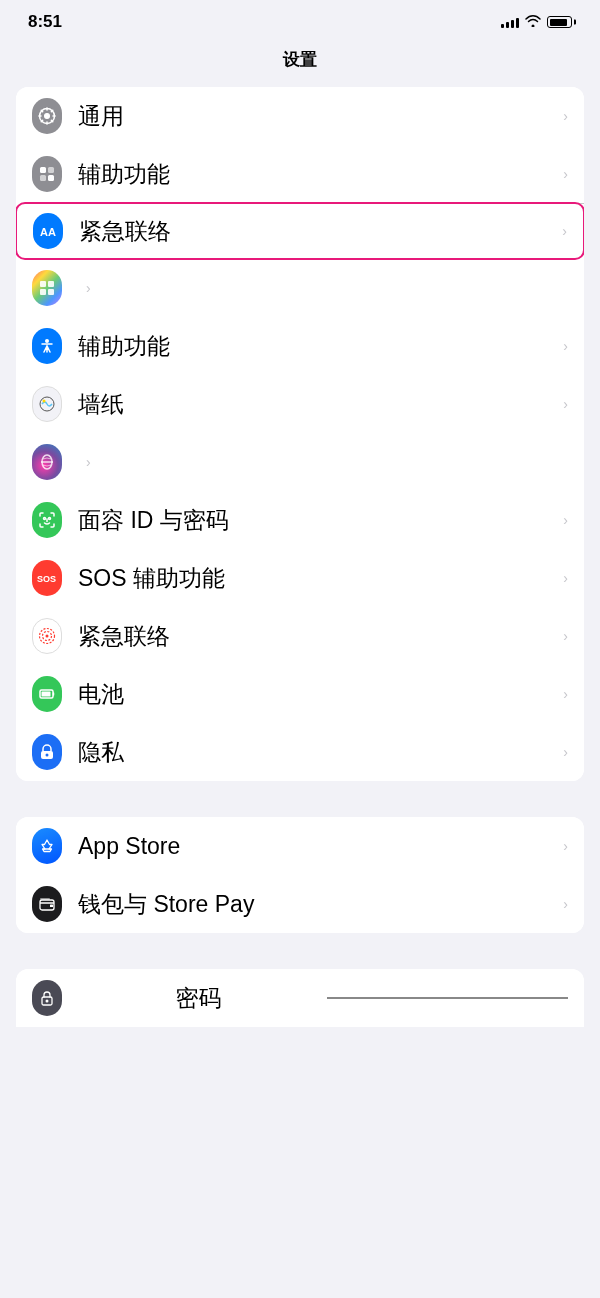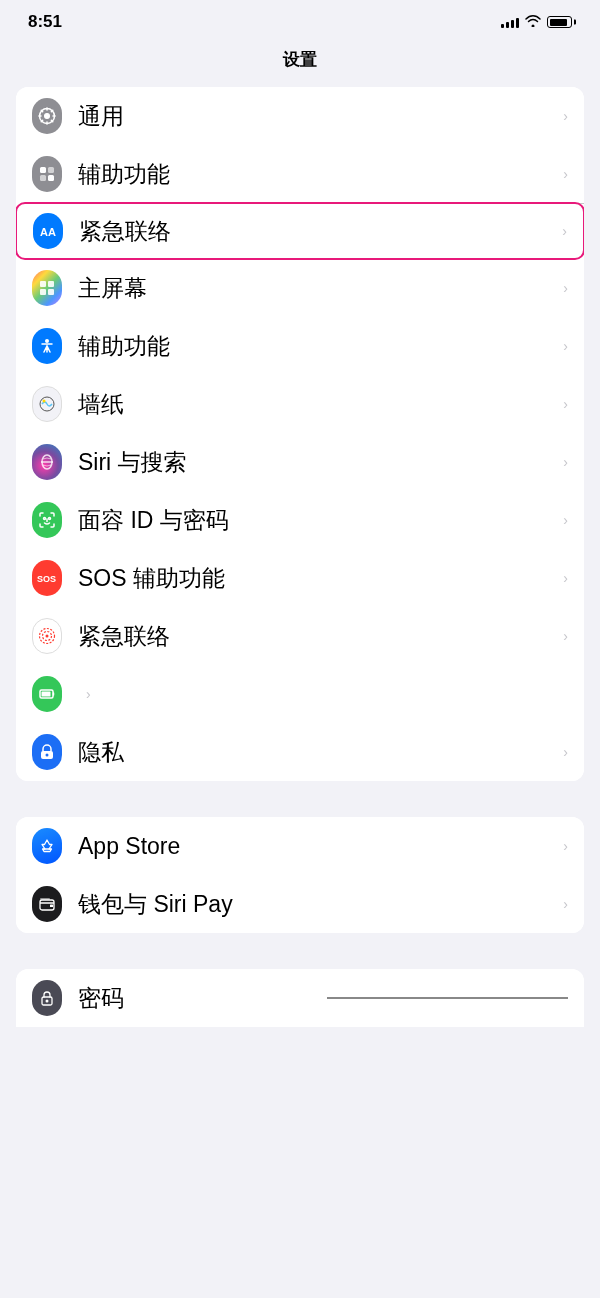--- a/index.html
+++ b/index.html
@@ -217,21 +217,20 @@
 
   <div class="settings-item">
     <div class="item-icon" style="background:linear-gradient(135deg,#ff6b6b,#ffd93d,#6bcb77,#4d96ff,#c77dff); padding:0;">
       <svg width="18" height="18" viewBox="0 0 18 18">
         <rect x="2" y="2" width="6" height="6" rx="1" fill="rgba(255,255,255,0.9)"></rect>
         <rect x="10" y="2" width="6" height="6" rx="1" fill="rgba(255,255,255,0.9)"></rect>
         <rect x="2" y="10" width="6" height="6" rx="1" fill="rgba(255,255,255,0.9)"></rect>
         <rect x="10" y="10" width="6" height="6" rx="1" fill="rgba(255,255,255,0.9)"></rect>
       </svg>
     </div>
-    <span class="item-label">主屏幕</span>
     <span class="item-chevron">›</span>
   </div>
 
   <div class="settings-item">
     <div class="item-icon icon-blue2">
       <svg width="18" height="18" viewBox="0 0 18 18" fill="white">
         <circle cx="9" cy="4" r="2" fill="white"></circle>
         <path d="M4 7h10M9 9v6M6 15l3-6 3 6" stroke="white" stroke-width="1.5" stroke-linecap="round" fill="none"></path>
       </svg>
     </div>
@@ -253,21 +252,20 @@
 
   <div class="settings-item">
     <div class="item-icon" style="background:radial-gradient(circle at 40% 60%, #ff3cac, #784ba0, #2b86c5);">
       <svg width="18" height="18" viewBox="0 0 18 18">
         <ellipse cx="9" cy="9" rx="5" ry="7" fill="none" stroke="rgba(255,255,255,0.8)" stroke-width="1.5"></ellipse>
         <line x1="3" y1="9" x2="15" y2="9" stroke="rgba(255,255,255,0.8)" stroke-width="1.5"></line>
         <path d="M5 6 Q9 4 13 6" stroke="rgba(255,255,255,0.6)" stroke-width="1" fill="none"></path>
         <path d="M5 12 Q9 14 13 12" stroke="rgba(255,255,255,0.6)" stroke-width="1" fill="none"></path>
       </svg>
     </div>
-    <span class="item-label">Siri 与搜索</span>
     <span class="item-chevron">›</span>
   </div>
 
   <div class="settings-item">
     <div class="item-icon" style="background:#34c759;">
       <svg width="18" height="18" viewBox="0 0 18 18" fill="none" stroke="white" stroke-width="1.5" stroke-linecap="round">
         <path d="M2 5V3a1 1 0 0 1 1-1h2"></path>
         <path d="M16 5V3a1 1 0 0 0-1-1h-2"></path>
         <path d="M2 13v2a1 1 0 0 0 1 1h2"></path>
         <path d="M16 13v2a1 1 0 0 1-1 1h-2"></path>
@@ -304,20 +302,21 @@
   </div>
 
   <div class="settings-item">
     <div class="item-icon" style="background:#34c759;">
       <svg width="18" height="18" viewBox="0 0 18 18" fill="none">
         <rect x="2" y="5" width="13" height="8" rx="1.5" stroke="white" stroke-width="1.5"></rect>
         <rect x="3.5" y="6.5" width="9" height="5" rx="0.5" fill="white"></rect>
         <path d="M15.5 8v2" stroke="white" stroke-width="1.5" stroke-linecap="round"></path>
       </svg>
     </div>
+    <span class="item-label">电池</span>
     <span class="item-chevron">›</span>
   </div>
 
   <div class="settings-item">
     <div class="item-icon" style="background:#1c6ef5;">
       <svg width="18" height="18" viewBox="0 0 18 18" fill="none">
         <path d="M5 8V6a4 4 0 1 1 8 0v2" stroke="white" stroke-width="1.5" stroke-linecap="round"></path>
         <rect x="3" y="8" width="12" height="8" rx="2" fill="white"></rect>
         <circle cx="9" cy="12" r="1.5" fill="#1c6ef5"></circle>
       </svg>
@@ -343,28 +342,28 @@
 
   <div class="settings-item">
     <div class="item-icon" style="background:#1c1c1e;">
       <svg width="18" height="18" viewBox="0 0 18 18" fill="none">
         <rect x="2" y="5" width="14" height="10" rx="2" stroke="white" stroke-width="1.3"></rect>
         <path d="M2 8h14" stroke="white" stroke-width="1.3"></path>
         <rect x="12" y="9.5" width="3" height="2.5" rx="0.5" fill="white"></rect>
         <rect x="2" y="3" width="10" height="2" rx="1" fill="white" opacity="0.5"></rect>
       </svg>
     </div>
-    <span class="item-label">钱包与 Siri Pay</span>
+    <span class="item-label">钱包与 Store Pay</span>
     <span class="item-chevron">›</span>
   </div>
 
 </div>
 
 <div style="background:#fff; border-radius:12px 12px 0 0; margin:0 16px; overflow:hidden;">
-  <div class="settings-item" style="border-radius:12px 12px 0 0;">
+  <div class="settings-item" style="border-radius:12px 12px 0 0;text-align:center;">
     <div class="item-icon" style="background:#4a4a55;">
       <svg width="18" height="18" viewBox="0 0 18 18" fill="none">
         <rect x="4" y="8" width="10" height="8" rx="1.5" stroke="white" stroke-width="1.3"></rect>
         <path d="M6 8V6a3 3 0 1 1 6 0v2" stroke="white" stroke-width="1.3" stroke-linecap="round"></path>
         <circle cx="9" cy="12" r="1.5" fill="white"></circle>
       </svg>
     </div>
     <span class="item-label">密码</span>
     <span style="flex:1; height:2px; background:#888; margin-left:8px; align-self:center;"></span>
   </div>

